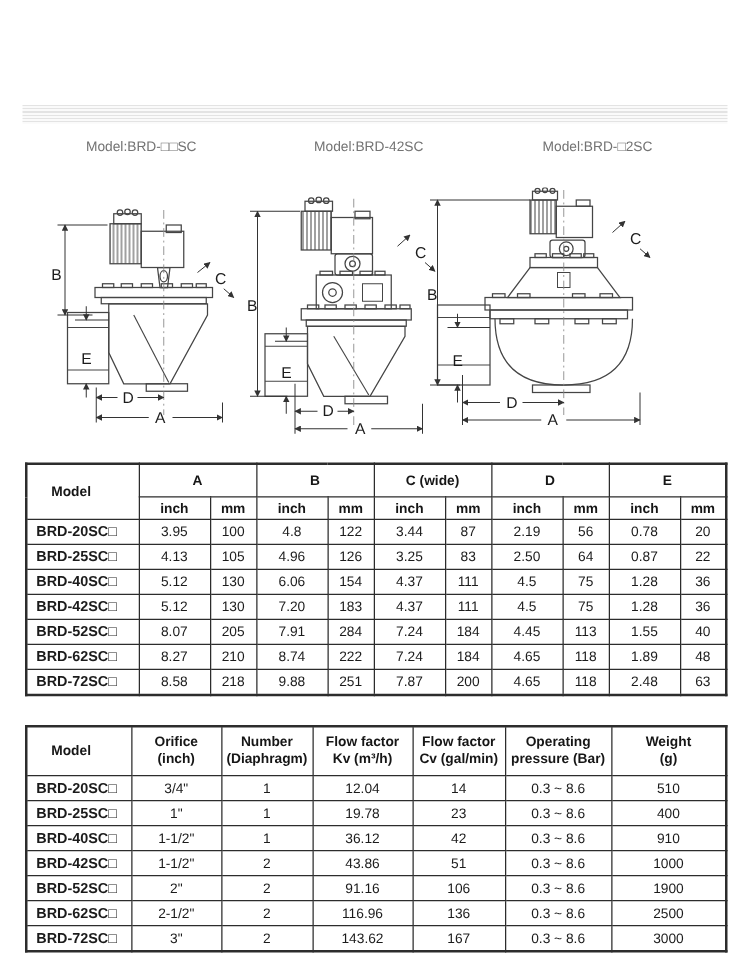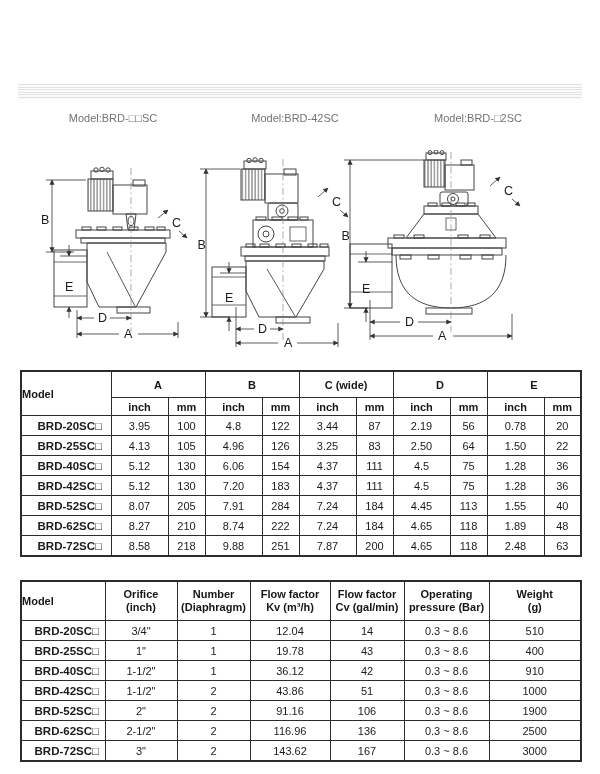--- a/index.html
+++ b/index.html
@@ -37,23 +37,23 @@
   .t2{top:580px;}
   table{border:2px solid #2c2c2c;}
   th,td{border:1px solid #2c2c2c;font-size:11px;text-align:center;padding:0;vertical-align:middle;}
   th{font-weight:bold;font-size:11px;color:#161616;}
   .t1 thead tr.group-row th{height:25px;}
   .t1 thead tr.unit-row th{height:17px;font-weight:bold;margin-top:12px;}
   .t1 tbody td{height:19px;}
   .t2 thead th{height:38px;line-height:13px;}
   .t2 tbody td{height:19px;}
   td.model-cell{
-    text-align:center;padding-left:7px;font-weight:bold;font-size:11.5px;white-space:nowrap;
+    text-align:left;padding-left:7px;font-weight:bold;font-size:11.5px;white-space:nowrap;
   }
-  th.model-h{text-align:left;padding-left:0;}
+  th.model-h{text-align:left;padding-left:19px;}
   .hdr-line{display:block;line-height:13px;}
 </style>
 </head>
 <body>
 
 <div class="page-title">
 </div>
 <div class="stripe-band"></div>
 
 <div class="model-label ml-1">Model:BRD-□□SC</div>
@@ -312,21 +312,21 @@
       <tr>
         <td class="model-cell">BRD-25SC□</td>
         <td>4.13</td>
         <td>105</td>
         <td>4.96</td>
         <td>126</td>
         <td>3.25</td>
         <td>83</td>
         <td>2.50</td>
         <td>64</td>
-        <td>1.50</td>
+        <td>0.87</td>
         <td>22</td>
       </tr>
       <tr>
         <td class="model-cell">BRD-40SC□</td>
         <td>5.12</td>
         <td>130</td>
         <td>6.06</td>
         <td>154</td>
         <td>4.37</td>
         <td>111</td>
@@ -439,21 +439,21 @@
         <td>12.04</td>
         <td>14</td>
         <td>0.3 ~ 8.6</td>
         <td>510</td>
       </tr>
       <tr>
         <td class="model-cell">BRD-25SC□</td>
         <td>1"</td>
         <td>1</td>
         <td>19.78</td>
-        <td>43</td>
+        <td>23</td>
         <td>0.3 ~ 8.6</td>
         <td>400</td>
       </tr>
       <tr>
         <td class="model-cell">BRD-40SC□</td>
         <td>1-1/2"</td>
         <td>1</td>
         <td>36.12</td>
         <td>42</td>
         <td>0.3 ~ 8.6</td>

